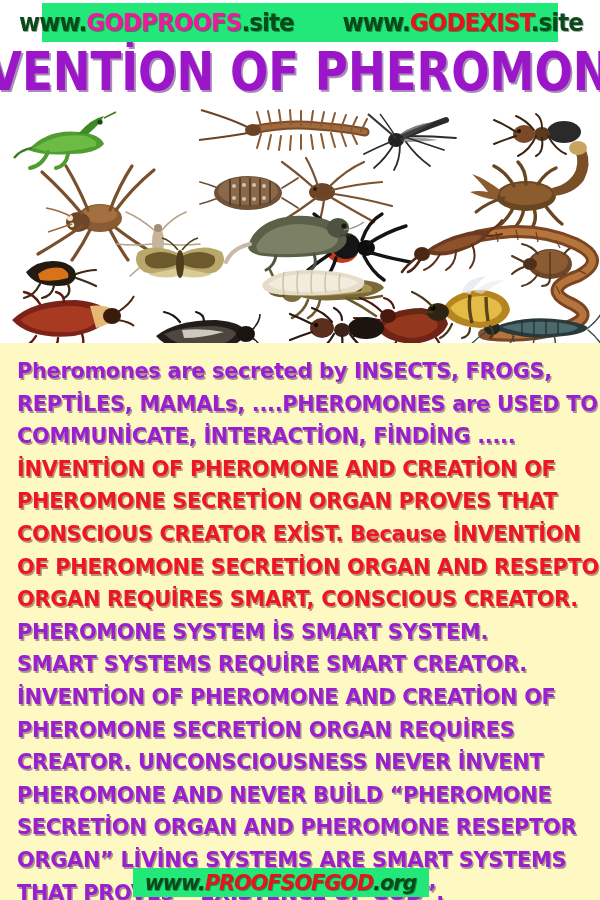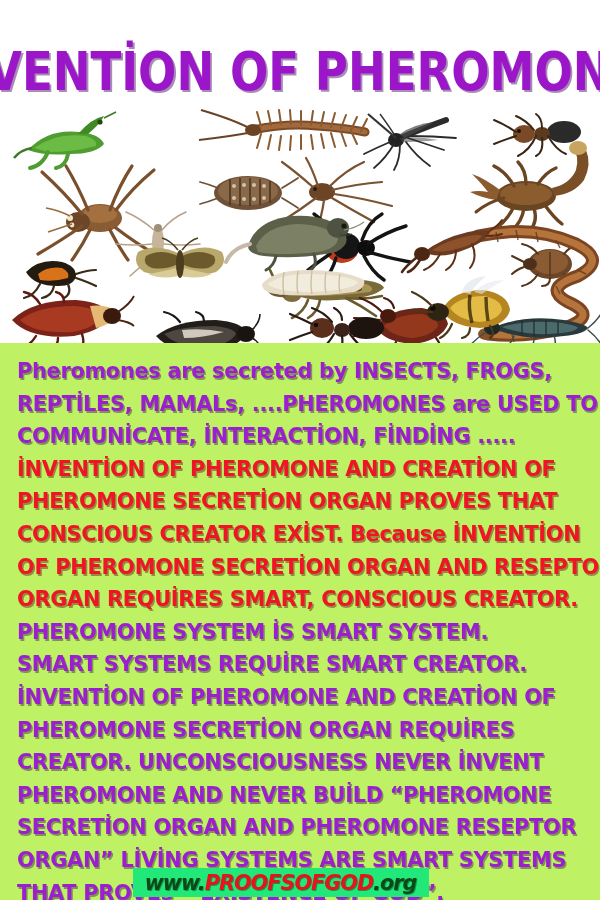--- a/index.html
+++ b/index.html
@@ -54,21 +54,21 @@
   .collage {
     position:absolute; left:0; top:100px; width:600px; height:243px;
     background:#ffffff; overflow:hidden; z-index:2;
   }
   .bug { position:absolute; transform-origin:center center; }
   .bug svg { display:block; overflow:visible; }
 
   
   .textblock {
     position:absolute; left:0; top:343px; width:600px; height:557px;
-    background:#bef264;
+    background:#fef9c3;
     z-index:3;
     padding:12px 8px 16px 17px;
   }
   .tline {
     font-family:"DejaVu Sans", sans-serif;
     font-weight:bold;
     font-size:21.5px;
     line-height:32.6px;
     white-space:nowrap;
     letter-spacing:-0.3px;
@@ -92,20 +92,28 @@
     font-weight:bold; font-size:22px; letter-spacing:-1px;
     white-space:nowrap; transform:scaleX(0.94);
     text-shadow:1px 1px 0 rgba(0,0,0,.35);
   }
 </style>
 </head>
 <body>
 
 <div class="page">
 
+  <div class="top-banner">
+    <span class="url">
+      <span class="u-dark">www.</span><span class="u-magenta">GODPROOFS</span><span class="u-dark">.site</span>
+    </span>
+    <span class="url">
+      <span class="u-dark">www.</span><span class="u-red">GODEXIST</span><span class="u-dark">.site</span>
+    </span>
+  </div>
 
   <div class="title-wrap">
     <div class="title">İNVENTİON OF  PHEROMONEs</div>
   </div>
 
   <div class="collage">
 
     <div class="bug" style="left:8px; top:10px;">
       <svg width="110" height="60" viewBox="0 0 110 60">
         <path d="M20 40 Q40 18 72 22 Q92 24 96 34 Q88 44 62 44 Q36 46 20 40Z" fill="#4f9d30"></path>

